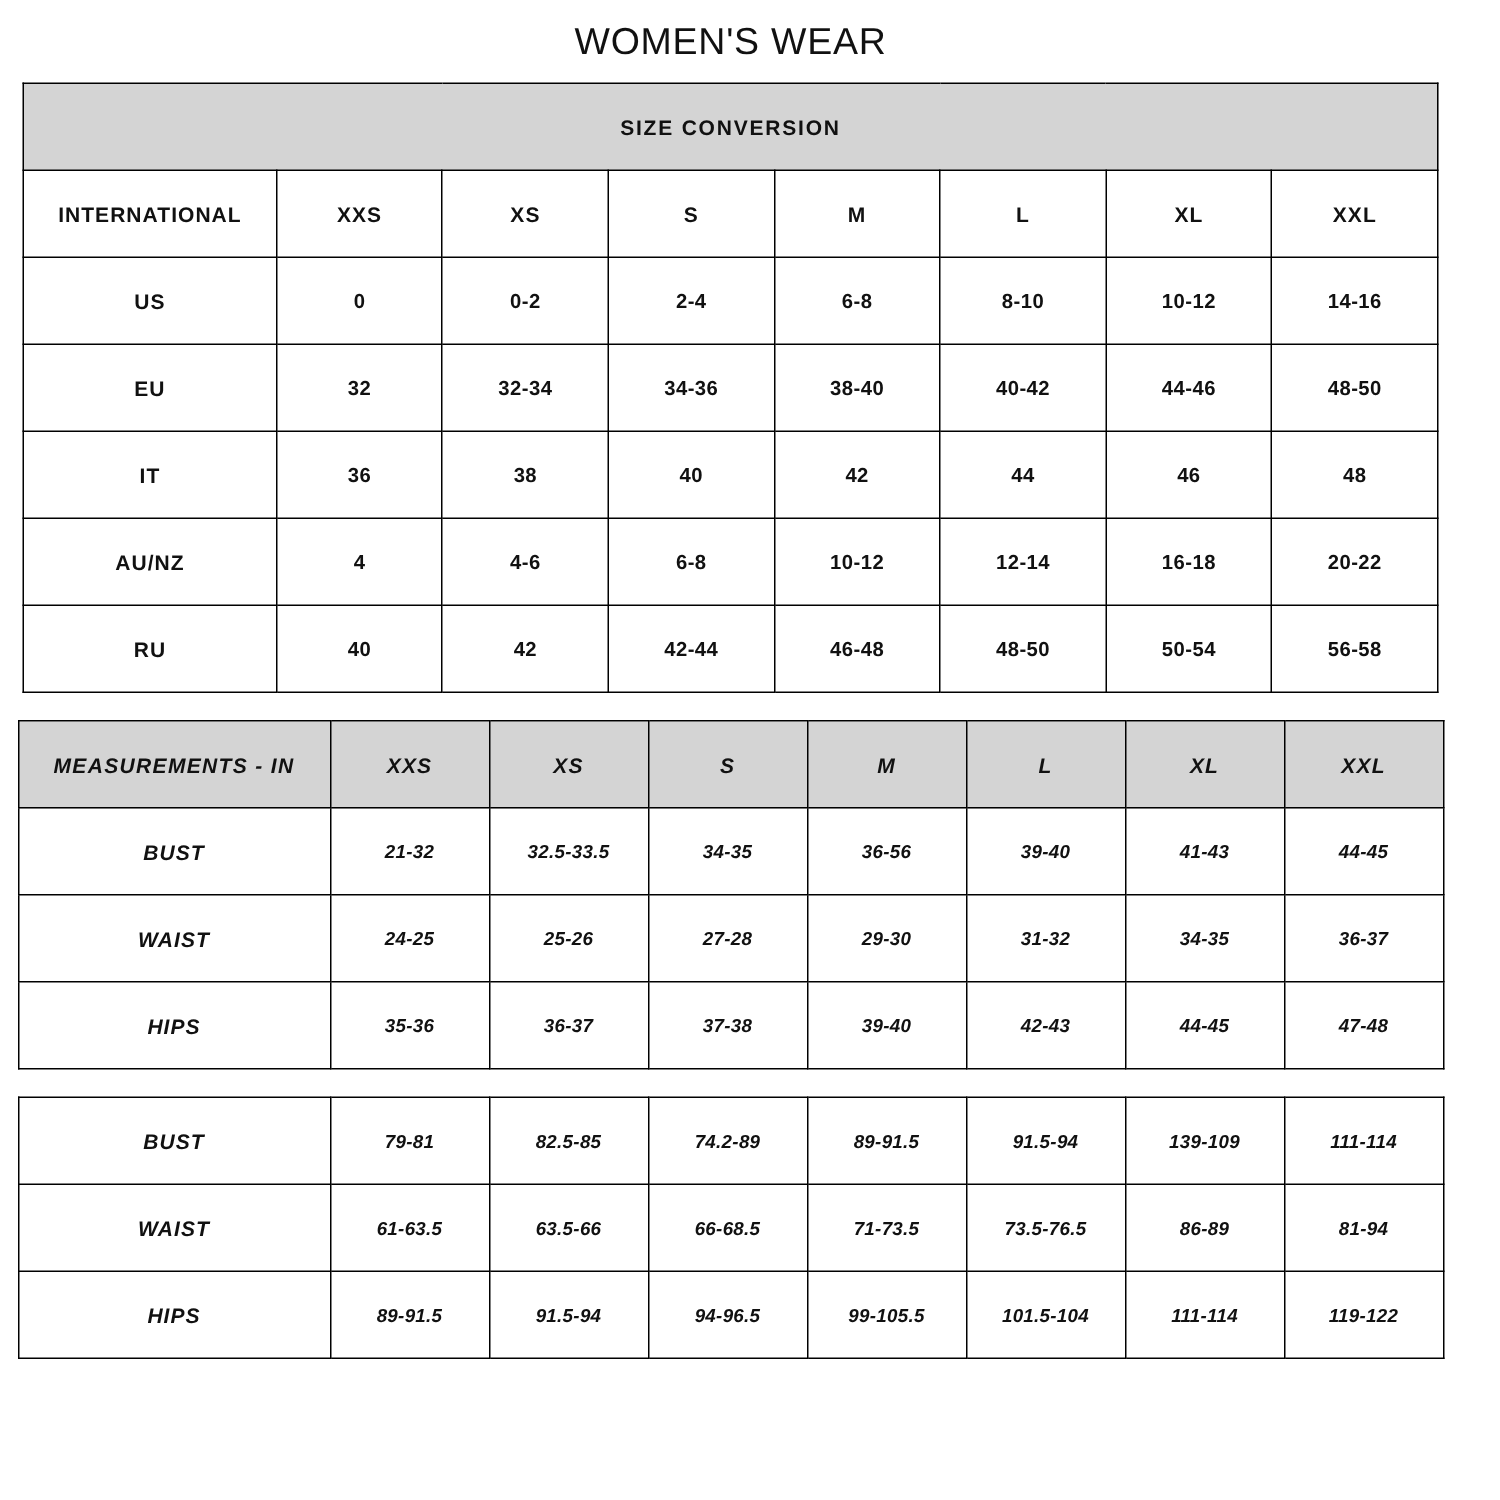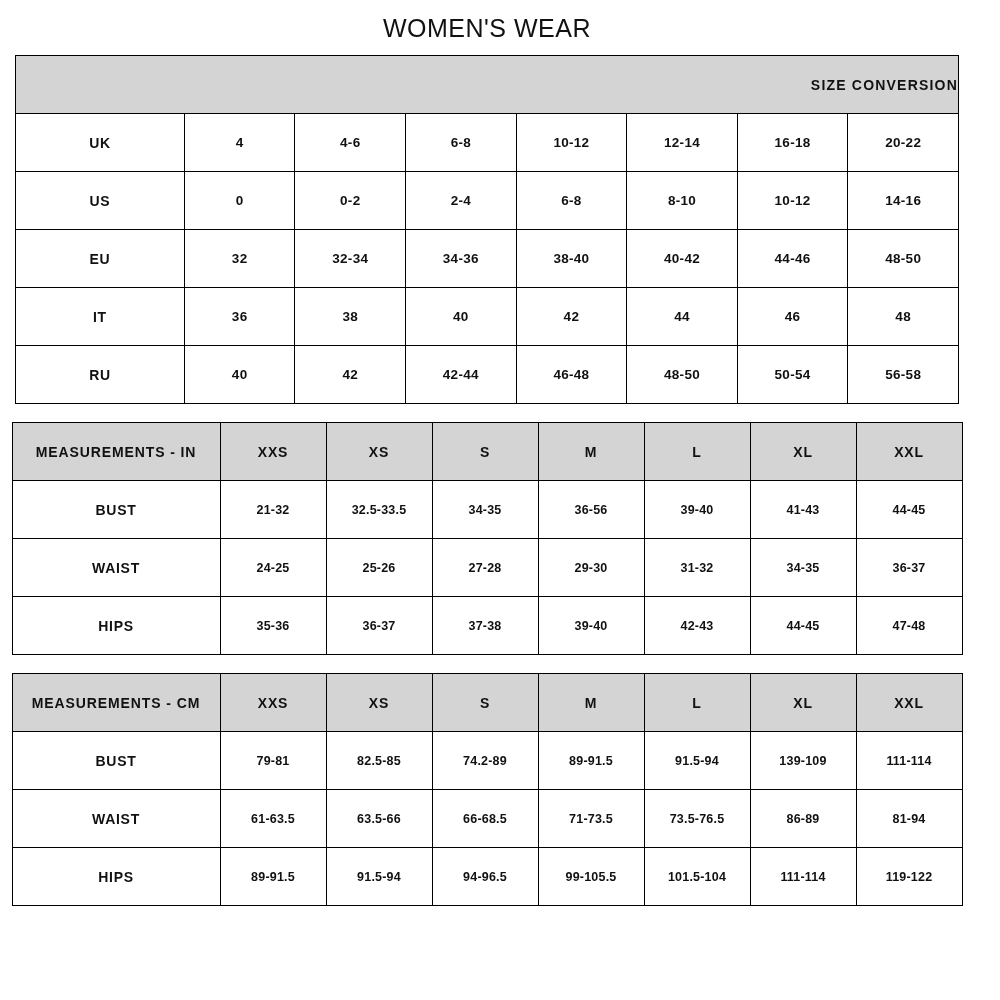--- a/index.html
+++ b/index.html
@@ -33,39 +33,39 @@
     border-collapse: collapse;
     table-layout: fixed;
     width: 944px;
     margin: 0 auto;
   }
   table.conversion {
     margin-bottom: 18px;
   }
   table.measure {
     margin-bottom: 18px;
+    font-style: italic;
   }
   td, th {
     border: 1.5px solid #000000;
     text-align: center;
     vertical-align: middle;
     font-size: 13.5px;
     font-weight: 700;
     letter-spacing: 0.3px;
     color: #111111;
     padding: 0;
     height: 56px;
   }
   .banner {
     background: #d4d4d4;
     font-size: 14px;
     font-weight: 700;
     letter-spacing: 1.2px;
     height: 48px;
-    text-align: right;
   }
   .hdr-grey {
     background: #d4d4d4;
     font-size: 14px;
     font-weight: 700;
     letter-spacing: 0.8px;
     height: 52px;
   }
   .rowlabel {
     font-size: 14px;
@@ -118,31 +118,31 @@
         <col class="c3">
         <col class="c4">
         <col class="c5">
         <col class="c6">
         <col class="c7">
     </colgroup>
     <tbody>
       <tr>
         <td class="banner" colspan="8">SIZE CONVERSION</td>
       </tr>
-
-      <tr>
-        <td class="rowlabel">UK</td>
-        <td>4</td>
-        <td>4-6</td>
-        <td>6-8</td>
-        <td>10-12</td>
-        <td>12-14</td>
-        <td>16-18</td>
-        <td>20-22</td>
-      </tr>
+      <tr>
+        <td class="rowlabel">INTERNATIONAL</td>
+        <td class="rowlabel">XXS</td>
+        <td class="rowlabel">XS</td>
+        <td class="rowlabel">S</td>
+        <td class="rowlabel">M</td>
+        <td class="rowlabel">L</td>
+        <td class="rowlabel">XL</td>
+        <td class="rowlabel">XXL</td>
+      </tr>
+
 
       <tr>
         <td class="rowlabel">US</td>
         <td>0</td>
         <td>0-2</td>
         <td>2-4</td>
         <td>6-8</td>
         <td>8-10</td>
         <td>10-12</td>
         <td>14-16</td>
@@ -163,20 +163,30 @@
         <td class="rowlabel">IT</td>
         <td>36</td>
         <td>38</td>
         <td>40</td>
         <td>42</td>
         <td>44</td>
         <td>46</td>
         <td>48</td>
       </tr>
 
+      <tr>
+        <td class="rowlabel">AU/NZ</td>
+        <td>4</td>
+        <td>4-6</td>
+        <td>6-8</td>
+        <td>10-12</td>
+        <td>12-14</td>
+        <td>16-18</td>
+        <td>20-22</td>
+      </tr>
 
       <tr>
         <td class="rowlabel">RU</td>
         <td>40</td>
         <td>42</td>
         <td>42-44</td>
         <td>46-48</td>
         <td>48-50</td>
         <td>50-54</td>
         <td>56-58</td>
@@ -247,30 +257,20 @@
       <col class="m0">
         <col class="m1">
         <col class="m2">
         <col class="m3">
         <col class="m4">
         <col class="m5">
         <col class="m6">
         <col class="m7">
     </colgroup>
     <tbody>
-      <tr>
-        <td class="hdr-grey rowlabel-left">MEASUREMENTS - CM</td>
-        <td class="hdr-grey">XXS</td>
-        <td class="hdr-grey">XS</td>
-        <td class="hdr-grey">S</td>
-        <td class="hdr-grey">M</td>
-        <td class="hdr-grey">L</td>
-        <td class="hdr-grey">XL</td>
-        <td class="hdr-grey">XXL</td>
-      </tr>
 
       <tr>
         <td class="rowlabel">BUST</td>
         <td class="cell-sm">79-81</td>
         <td class="cell-sm">82.5-85</td>
         <td class="cell-sm">74.2-89</td>
         <td class="cell-sm">89-91.5</td>
         <td class="cell-sm">91.5-94</td>
         <td class="cell-sm">139-109</td>
         <td class="cell-sm">111-114</td>

